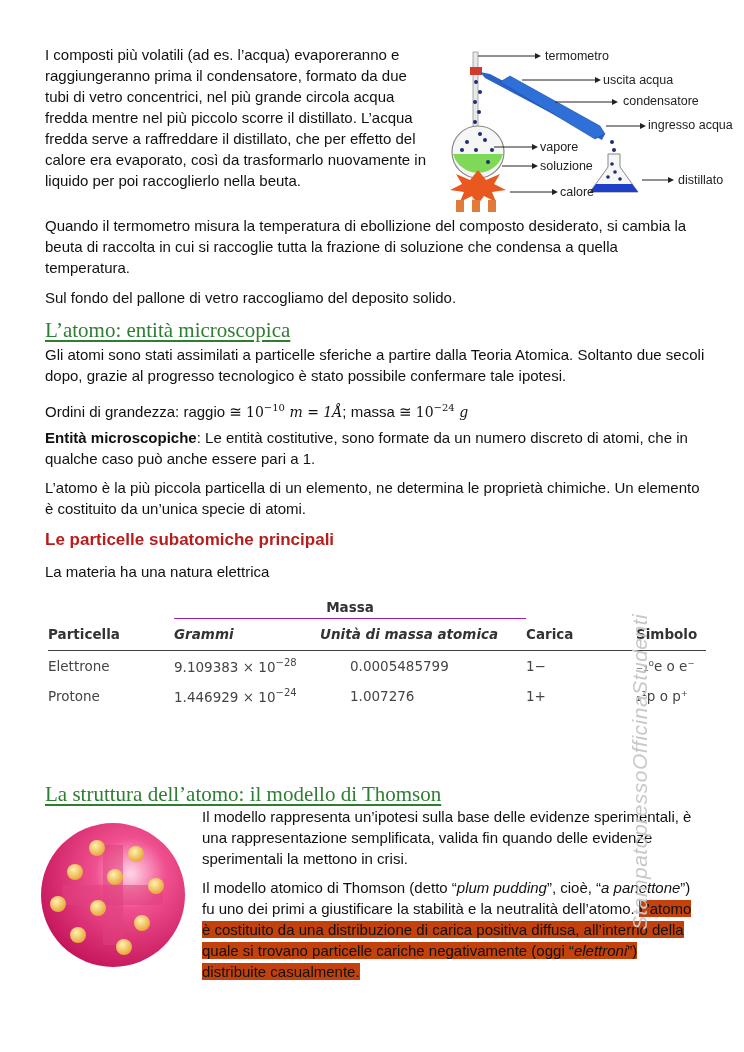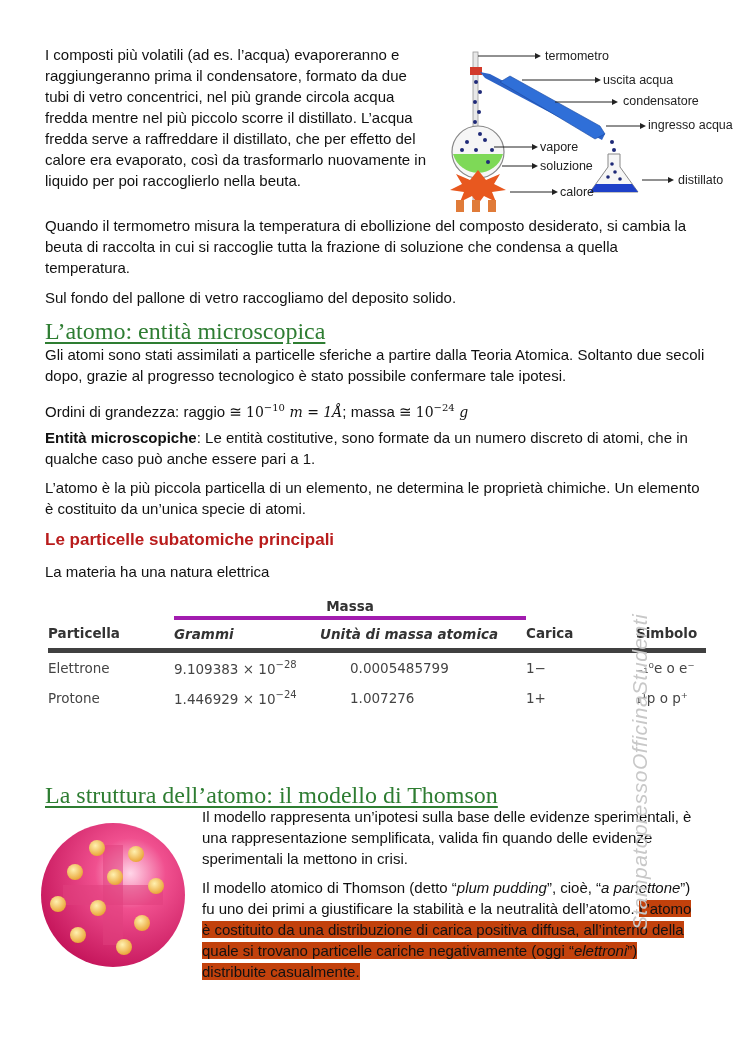--- a/index.html
+++ b/index.html
@@ -1,21 +1,21 @@
 <!DOCTYPE html>
 <html><head>
 <meta charset="utf-8">
 <style>
   html, body { margin: 0; padding: 0; background: #ffffff; }
   body { width: 744px; height: 1052px; position: relative; overflow: hidden;
          font-family: "Liberation Sans", sans-serif; color: #111; font-size: 15px; }
   .p { position: absolute; left: 45px; line-height: 21px; margin: 0; }
   .intro { top: 44px; width: 385px; }
   .heading { position: absolute; left: 45px; font-family: "Liberation Serif", serif;
-             color: #2e7d32; font-size: 24px; text-decoration: underline; text-underline-offset: 3px; }
+             color: #2e7d32; font-size: 21px; text-decoration: underline; text-underline-offset: 3px; }
   .subheading { position: absolute; left: 45px; font-weight: bold; color: #b91c1c; font-size: 17px; }
   .math { font-family: "DejaVu Serif", serif; font-size: 14px; }
   .math i { font-style: italic; }
   sup { font-size: 10px; margin-top: 48px; }
   .watermark { position: absolute; left: 628px; top: 930px; transform: rotate(-90deg); transform-origin: left top;
                font-style: italic; font-size: 21px; color: #c8c8c8; letter-spacing: 0.5px; white-space: nowrap; }
   table.pt { position: absolute; left: 48px; top: 596px; border-collapse: collapse;
              font-family: "DejaVu Sans", sans-serif; font-size: 13.5px; color: #444; }
   table.pt th { text-align: left; font-weight: bold; color: #333; padding: 0; }
   table.pt td { padding: 0; height: 30px; }
@@ -121,25 +121,25 @@
   <colgroup>
       <col style="width:126px">
       <col style="width:146px">
       <col style="width:206px">
       <col style="width:110px">
       <col style="width:70px">
     </colgroup>
   <tbody>
       <tr style="height:22px;">
     <th></th>
-    <th colspan="2" style="text-align:center; border-bottom:4px solid #a21caf;">Massa</th>
+    <th colspan="2" style="text-align:center; border-bottom:1px solid #a21caf;">Massa</th>
     <th></th>
         <th></th>
   </tr>
-  <tr style="height:32px; border-bottom:5px solid #404040;">
+  <tr style="height:32px; border-bottom:1px solid #404040;">
     <th>Particella</th>
     <th style="font-style:italic;">Grammi</th>
     <th style="font-style:italic;">Unità di massa atomica</th>
     <th>Carica</th>
     <th>Simbolo</th>
   </tr>
   <tr>
     <td>Elettrone</td>
     <td><span>9.109383 × 10</span><sup>−28</sup></td>
     <td style="padding-left:30px;">0.0005485799</td>

